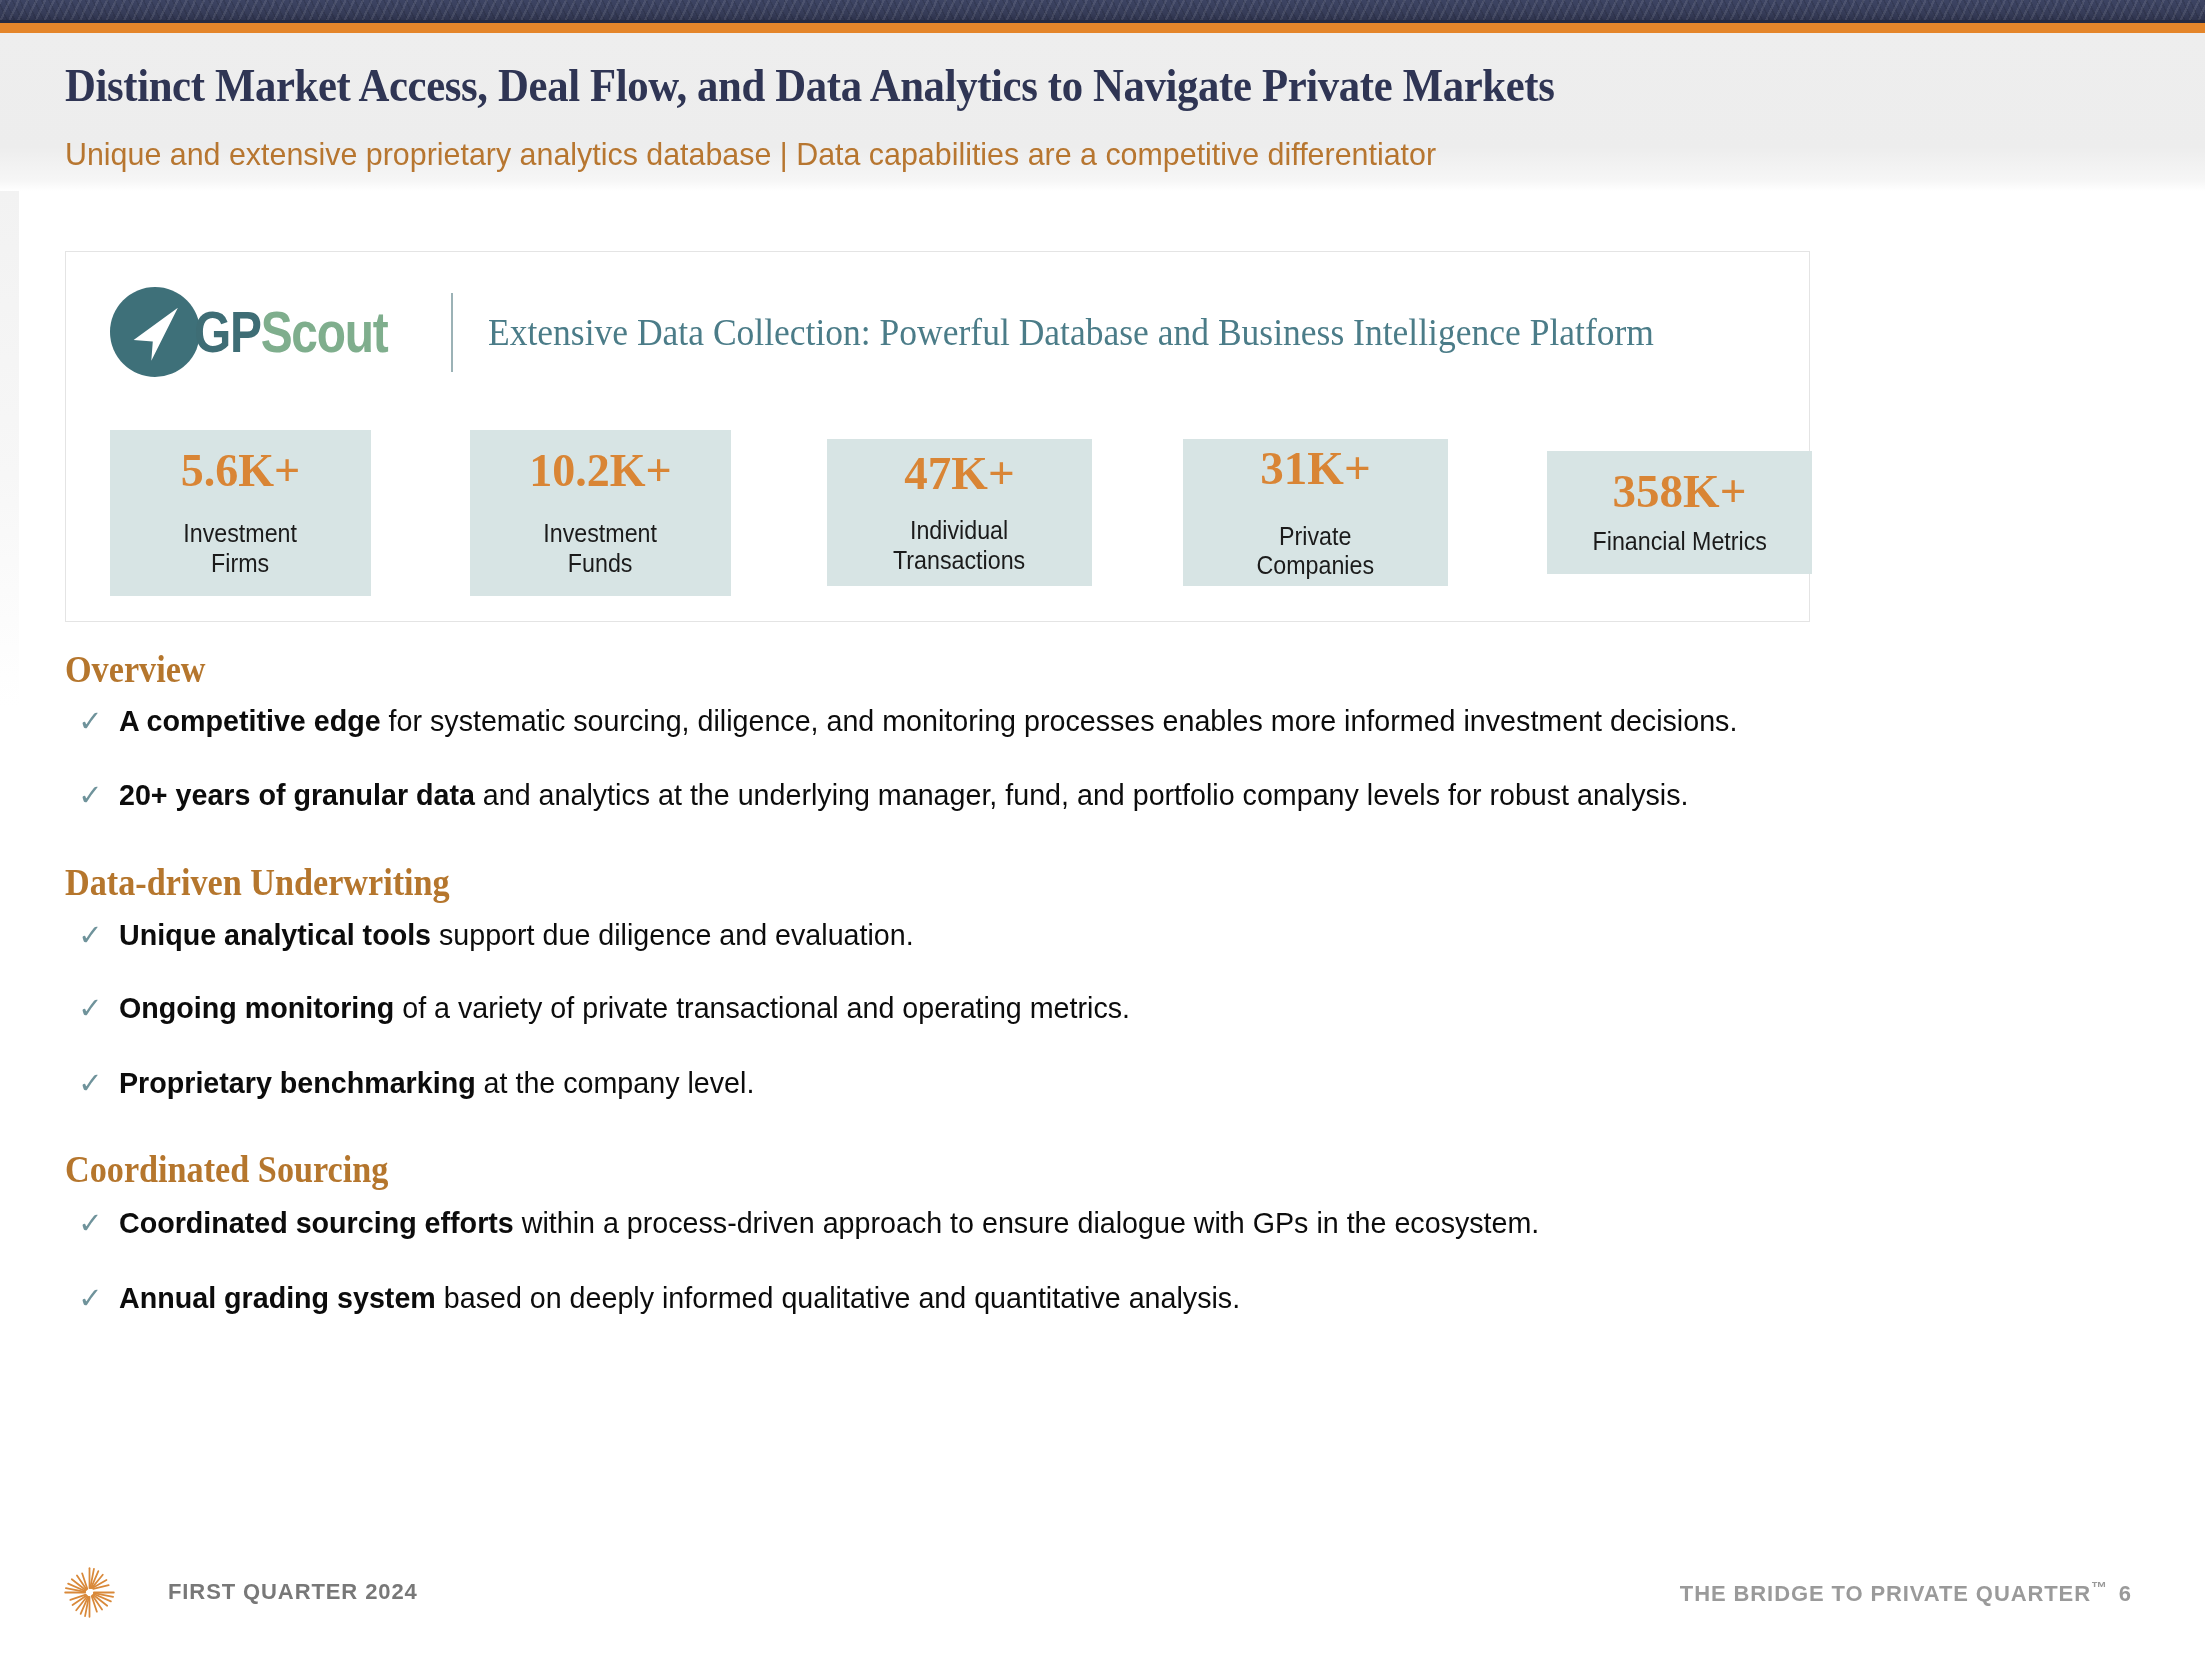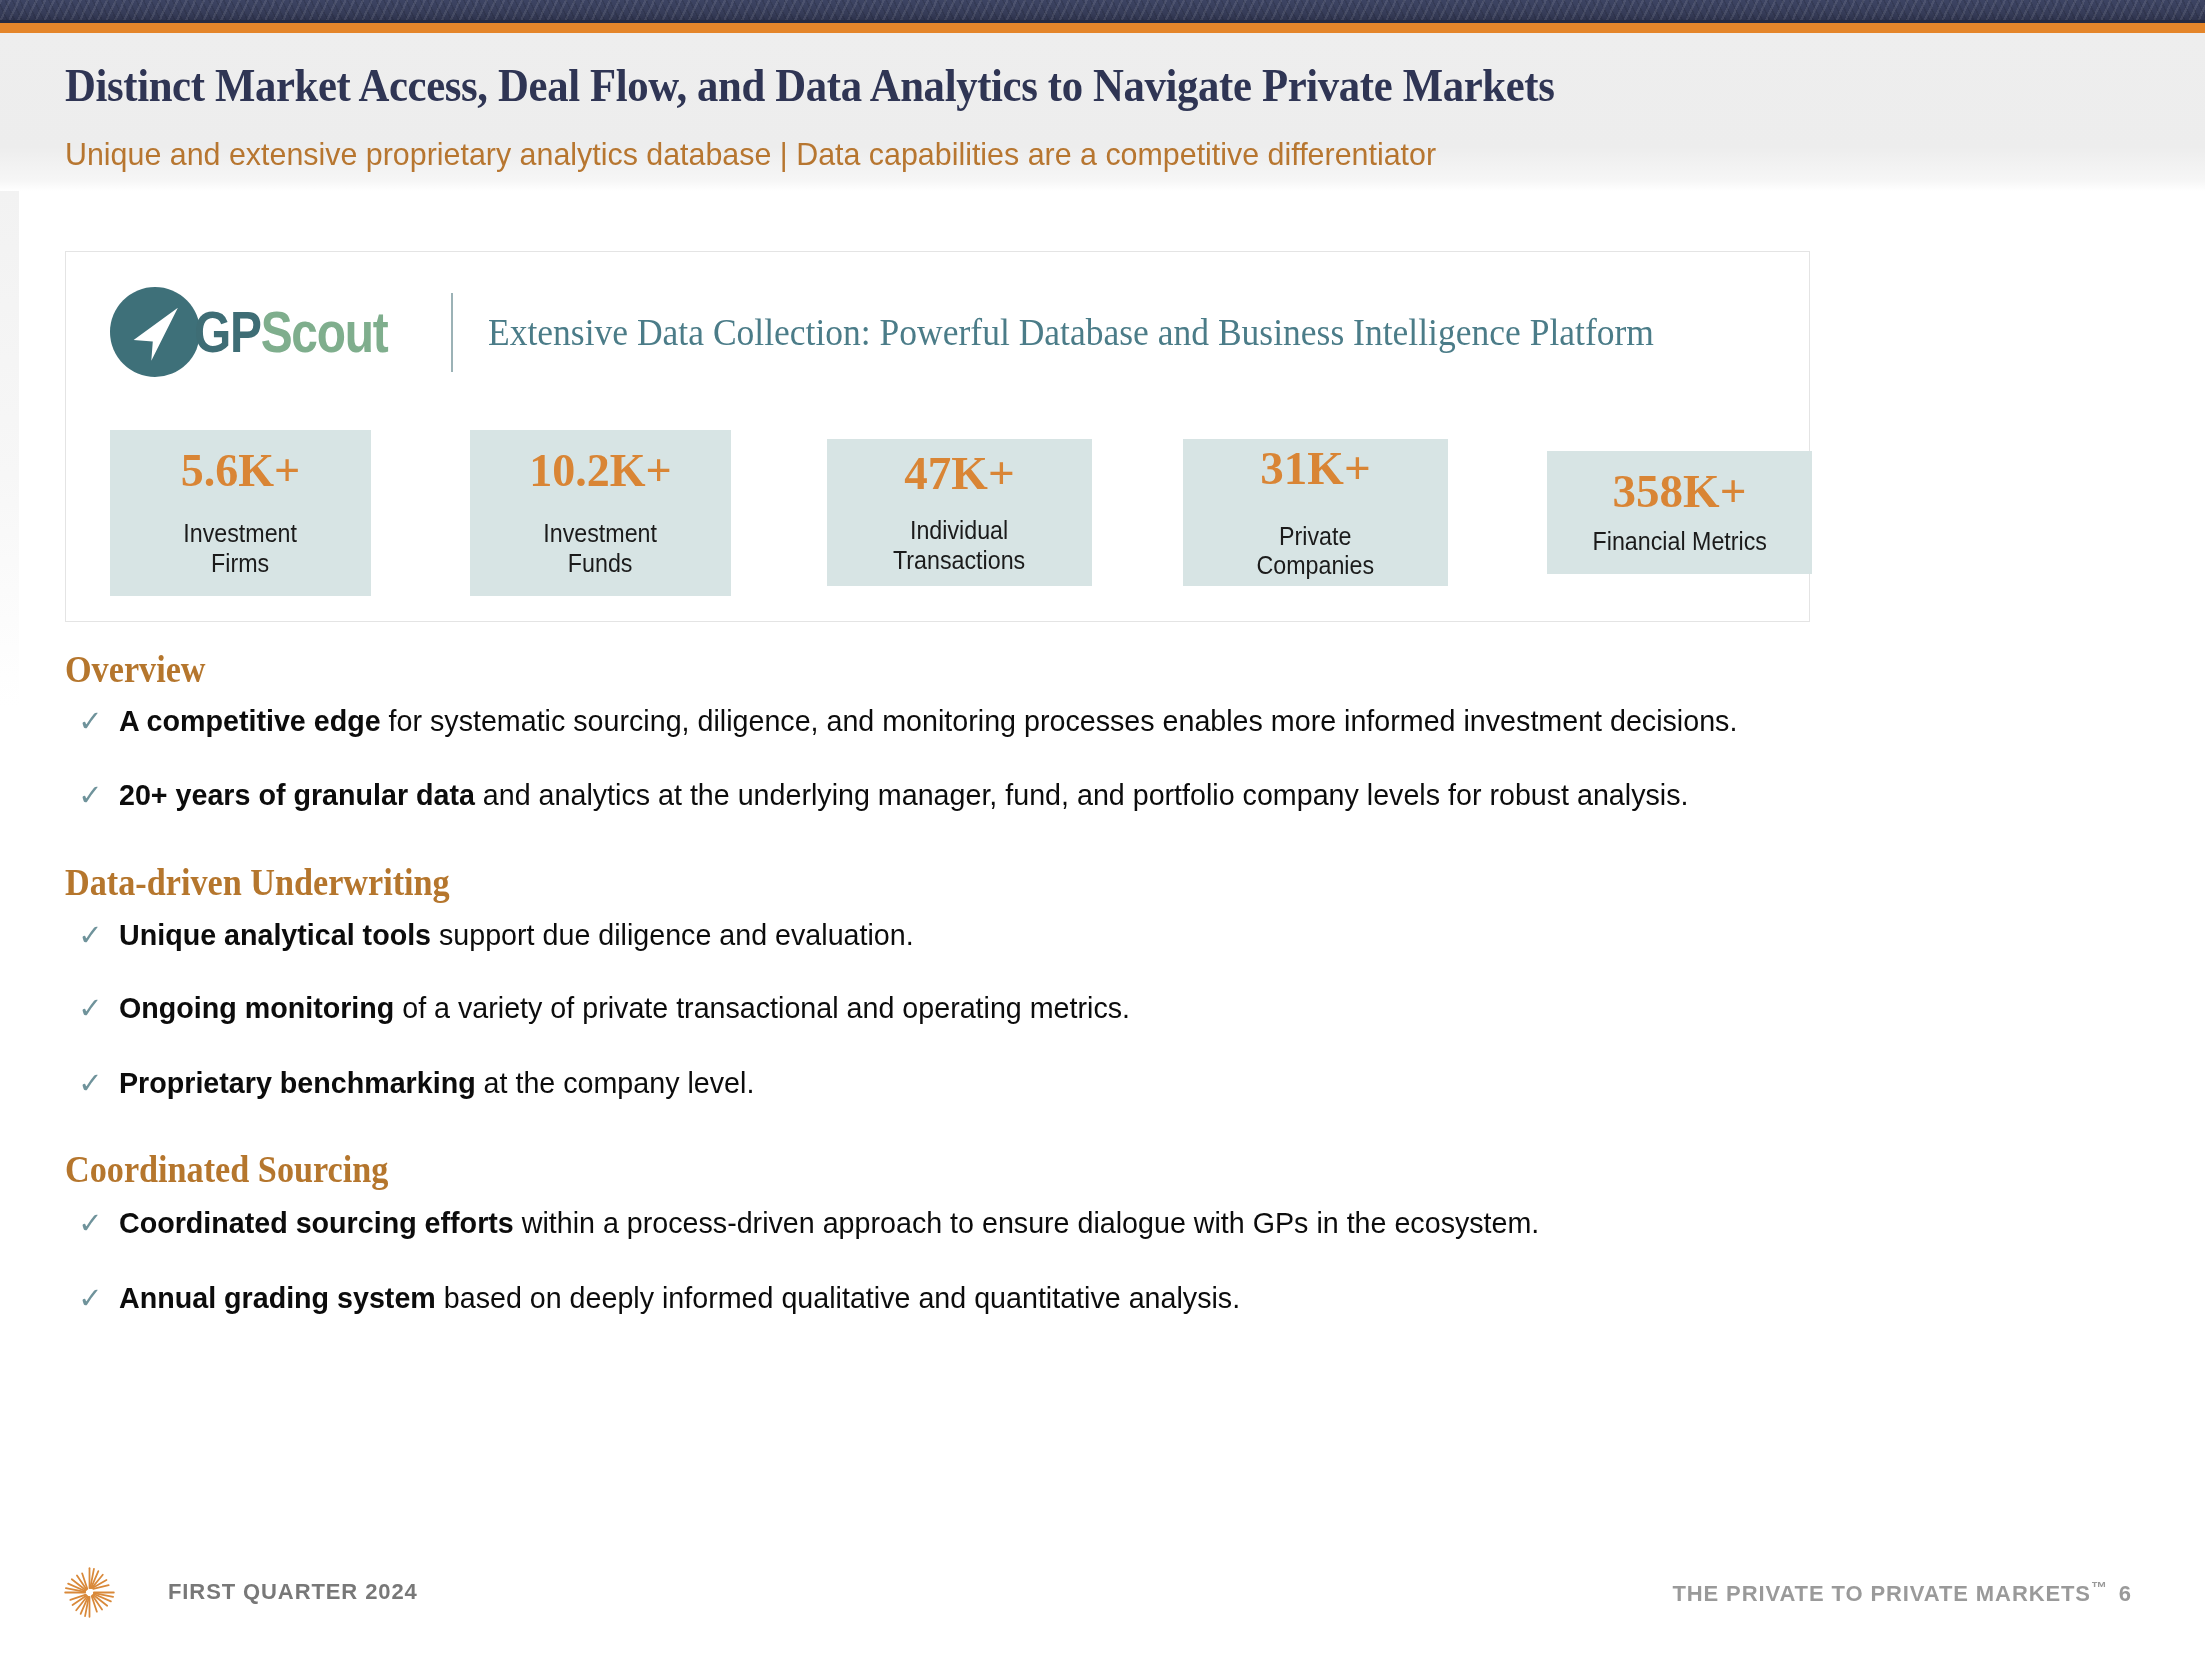--- a/index.html
+++ b/index.html
@@ -383,17 +383,17 @@
           <path d="M7  40 L34 40"></path>
             <path d="M8  34 L34 39"></path>
             <path d="M11 28 L34 38"></path>
           <path d="M16 22 L35 37"></path>
             <path d="M23 17 L36 36"></path>
             <path d="M30 14 L37 35"></path>
         </g>
       </svg>
     </div>
     <div class="footer-left">FIRST QUARTER 2024</div>
-    <div class="footer-right"><span>THE PRIVATE TO PRIVATE MARKETS</span><span class="tm">™</span><span class="pg">6</span></div>
+    <div class="footer-right"><span>THE BRIDGE TO PRIVATE QUARTER</span><span class="tm">™</span><span class="pg">6</span></div>
   </div>
 
 </div>
 
 
 </body></html>

